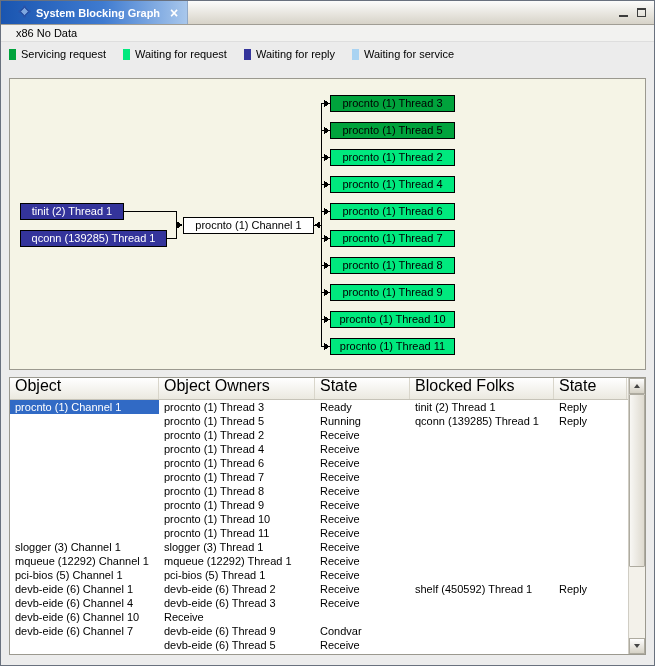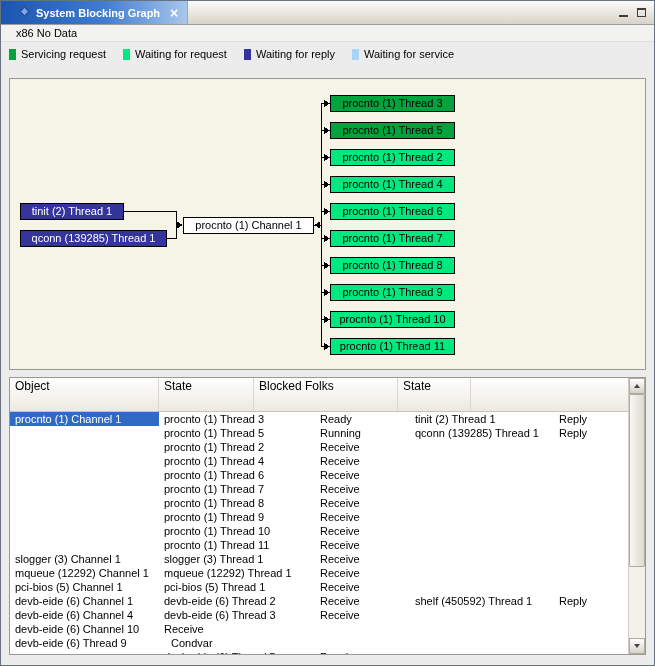--- a/index.html
+++ b/index.html
@@ -26,21 +26,21 @@
   .swatch{width:7px;height:11px;display:inline-block}
 
   
   .graph-area{margin:12px 8px 0;height:292px;background:#f5f4e6;border:1px solid #9b998f;position:relative;overflow:hidden}
   .graph-area svg{position:absolute;left:0;top:0}
   .gnode{position:absolute;height:17px;border:1px solid #000;font-size:11px;line-height:15px;text-align:center;white-space:nowrap;overflow:hidden;cursor:default}
 
   
   .table-wrap{margin:7px 8px 0;height:278px;border:1px solid #9b998f;background:#fff;display:flex;overflow:hidden}
   .table-main{flex:1;overflow:hidden;background:#fff}
-  .thead{display:flex;height:34px;background:linear-gradient(#ffffff,#ebe9e0);border-bottom:1px solid #c6c3b8;font-size:12px}
+  .thead{display:flex;height:22px;background:linear-gradient(#ffffff,#ebe9e0);border-bottom:1px solid #c6c3b8;font-size:16px}
   .hcell{line-height:16px;padding-left:5px;border-right:1px solid #d9d6cb;overflow:hidden;white-space:nowrap;flex:0 0 auto}
   .hfill{flex:1}
   .c0{width:149px}.c1{width:156px}.c2{width:95px}.c3{width:144px}.c4{width:73px}
   .trow{display:flex;height:14px;font-size:11px;line-height:14px}
   .tcell{padding-left:5px;overflow:hidden;white-space:nowrap;flex:0 0 auto}
   .tcell.selected{background:var(--sel-bg,#316ac5);color:#fff}
 
   
   .scrollbar{width:17px;background:#f0eee8;border-left:1px solid #d0cdc4;display:flex;flex-direction:column}
   .sb-btn{height:16px;background:linear-gradient(#fefefe,#d6d2c6);border:1px solid #aeaba0;display:flex;align-items:center;justify-content:center}
@@ -142,20 +142,21 @@
       <div class="gnode" style="left: 320px; top: 259px; width: 125px; background: rgb(0, 233, 126); color: rgb(0, 0, 0);">procnto (1) Thread 11</div>
       <div class="gnode" style="left: 173px; top: 138px; width: 131px; background: rgb(255, 255, 255); color: rgb(0, 0, 0);">procnto (1) Channel 1</div>
       <div class="gnode" style="left: 10px; top: 124px; width: 104px; background: rgb(52, 52, 155); color: rgb(255, 255, 255);">tinit (2) Thread 1</div>
       <div class="gnode" style="left: 10px; top: 151px; width: 147px; background: rgb(52, 52, 155); color: rgb(255, 255, 255);">qconn (139285) Thread 1</div>
     </div>
 
   <div class="table-wrap">
     <div class="table-main">
       <div class="thead">
           <div class="hcell c0">Object</div>
+          <div class="hcell c1">Object Owners</div>
           <div class="hcell c2">State</div>
           <div class="hcell c3">Blocked Folks</div>
           <div class="hcell c4">State</div>
           <div class="hfill"></div>
         </div>
       <div class="tbody">
           <div class="trow">
             <div class="tcell c0 selected">procnto (1) Channel 1</div>
             <div class="tcell c1">procnto (1) Thread 3</div>
             <div class="tcell c2">Ready</div>
@@ -260,20 +261,21 @@
             <div class="tcell c3"></div>
             <div class="tcell c4"></div>
           </div>
           <div class="trow">
             <div class="tcell c0">devb-eide (6) Channel 10</div>
             <div class="tcell c2">Receive</div>
             <div class="tcell c3"></div>
             <div class="tcell c4"></div>
           </div>
           <div class="trow">
+            <div class="tcell c0">devb-eide (6) Channel 7</div>
             <div class="tcell c1">devb-eide (6) Thread 9</div>
             <div class="tcell c2">Condvar</div>
             <div class="tcell c3"></div>
             <div class="tcell c4"></div>
           </div>
           <div class="trow">
             <div class="tcell c0"></div>
             <div class="tcell c1">devb-eide (6) Thread 5</div>
             <div class="tcell c2">Receive</div>
             <div class="tcell c3"></div>

